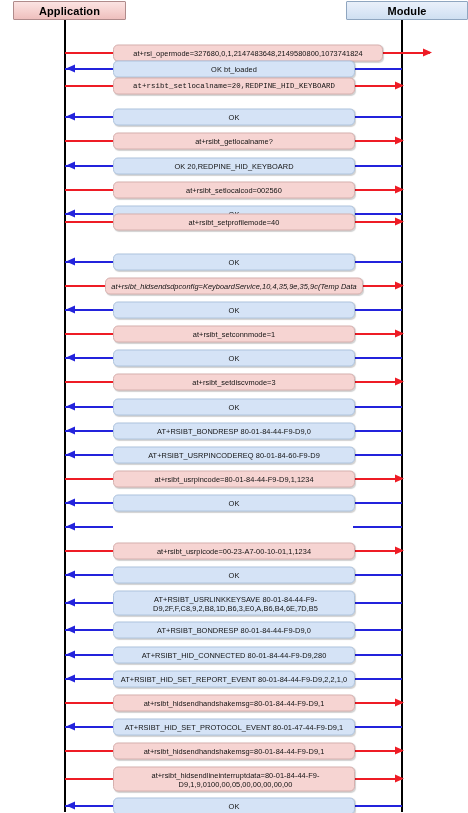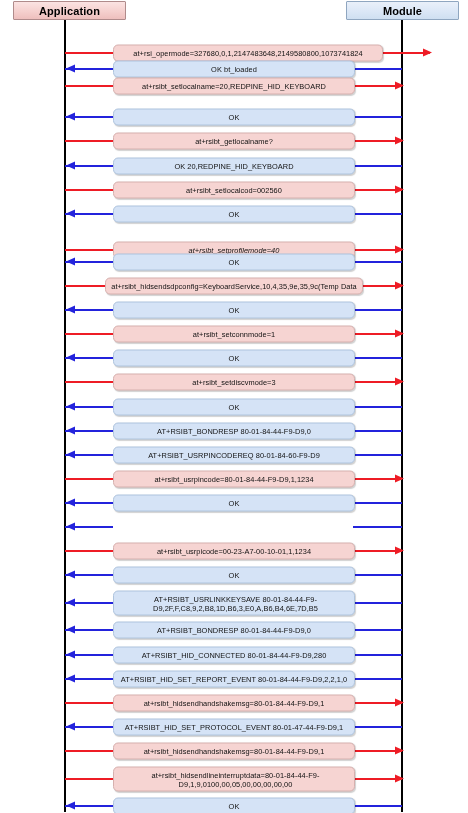--- a/index.html
+++ b/index.html
@@ -38,21 +38,21 @@
     letter-spacing: 0.1px;
   }
   .head-app {
     left: 13px;
     width: 113px;
     background: linear-gradient(to bottom, #fbe3e2 0%, #f5d0ce 55%, #eebfbd 100%);
     border-color: #b08b8b;
   }
   .head-mod {
     left: 346px;
-    width: 113px;
+    width: 122px;
     background: linear-gradient(to bottom, #e9f0fa 0%, #dbe7f6 55%, #cfdff1 100%);
     border-color: #8fa6c0;
   }
 
   
   .lifeline {
     position: absolute;
     top: 20px;
     width: 2px;
     height: 792px;
@@ -163,21 +163,21 @@
         <div class="shaft shaft-right" style="width: 49px;"></div>
         <div class="head-tip"></div>
         <div class="msg-box">at+rsi_opermode=327680,0,1,2147483648,2149580800,1073741824</div>
       </div>
       <div class="msg-row rsp" style="top: 58.1px;">
         <div class="shaft shaft-left" style="width: 48px;"></div>
         <div class="shaft shaft-right" style="width: 49px;"></div>
         <div class="head-tip"></div>
         <div class="msg-box">OK bt_loaded</div>
       </div>
-      <div class="msg-row req" style="top: 75px;">
+      <div class="msg-row req" style="top: 75px; font-family: Liberation Mono, monospace;">
         <div class="shaft shaft-left" style="width: 48px;"></div>
         <div class="shaft shaft-right" style="width: 49px;"></div>
         <div class="head-tip"></div>
         <div class="msg-box">at+rsibt_setlocalname=20,REDPINE_HID_KEYBOARD</div>
       </div>
       <div class="msg-row rsp" style="top: 106.3px;">
         <div class="shaft shaft-left" style="width: 48px;"></div>
         <div class="shaft shaft-right" style="width: 49px;"></div>
         <div class="head-tip"></div>
         <div class="msg-box">OK</div>
@@ -199,33 +199,33 @@
         <div class="shaft shaft-right" style="width: 49px;"></div>
         <div class="head-tip"></div>
         <div class="msg-box">at+rsibt_setlocalcod=002560</div>
       </div>
       <div class="msg-row rsp" style="top: 202.7px;">
         <div class="shaft shaft-left" style="width: 48px;"></div>
         <div class="shaft shaft-right" style="width: 49px;"></div>
         <div class="head-tip"></div>
         <div class="msg-box">OK</div>
       </div>
-      <div class="msg-row req" style="top: 239px; font-style: italic;">
+      <div class="msg-row req" style="top: 211px;">
         <div class="shaft shaft-left" style="width: 48px;"></div>
         <div class="shaft shaft-right" style="width: 49px;"></div>
         <div class="head-tip"></div>
         <div class="msg-box">at+rsibt_setprofilemode=40</div>
       </div>
       <div class="msg-row rsp" style="top: 250.9px;">
         <div class="shaft shaft-left" style="width: 48px;"></div>
         <div class="shaft shaft-right" style="width: 49px;"></div>
         <div class="head-tip"></div>
         <div class="msg-box">OK</div>
       </div>
-      <div class="msg-row req" style="top: 275px;">
+      <div class="msg-row req" style="top: 275px; font-style: italic;">
         <div class="shaft shaft-left" style="width: 40px;"></div>
         <div class="shaft shaft-right" style="width: 41px;"></div>
         <div class="head-tip"></div>
         <div class="msg-box wide">at+rsibt_hidsendsdpconfig=KeyboardService,10,4,35,9e,35,9c(Temp Data</div>
       </div>
       <div class="msg-row rsp" style="top: 299.1px;">
         <div class="shaft shaft-left" style="width: 48px;"></div>
         <div class="shaft shaft-right" style="width: 49px;"></div>
         <div class="head-tip"></div>
         <div class="msg-box">OK</div>

